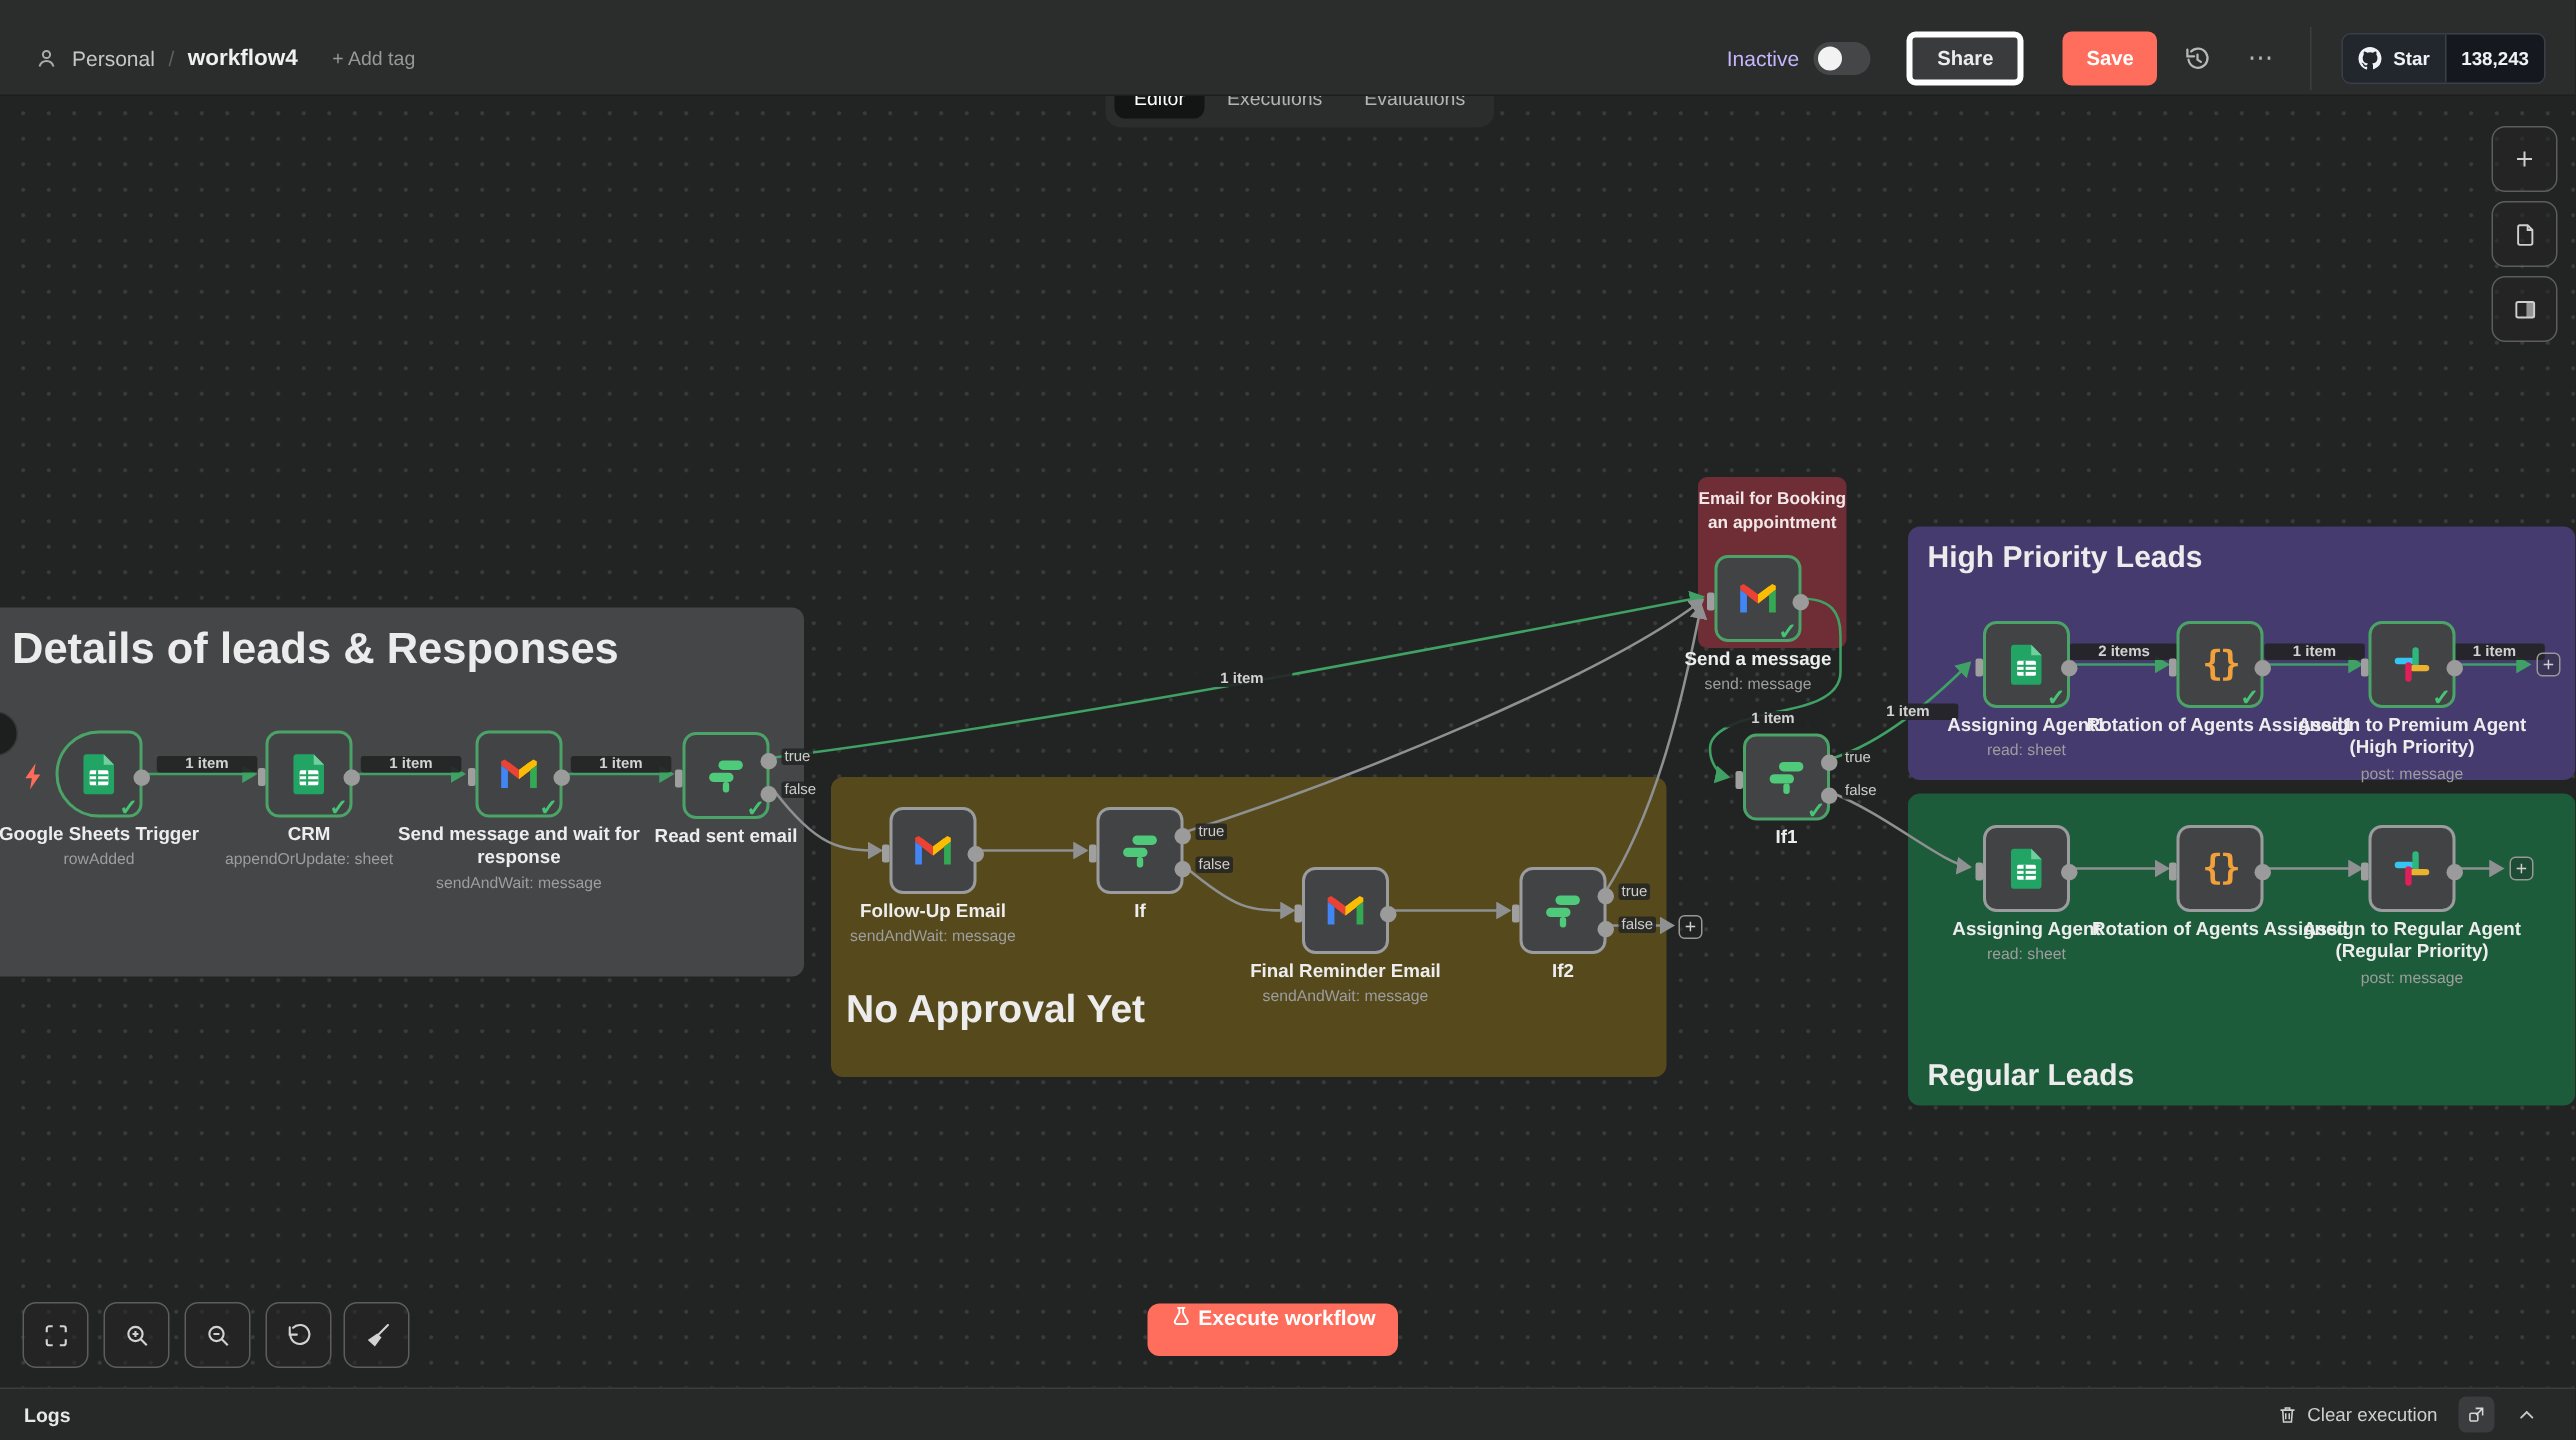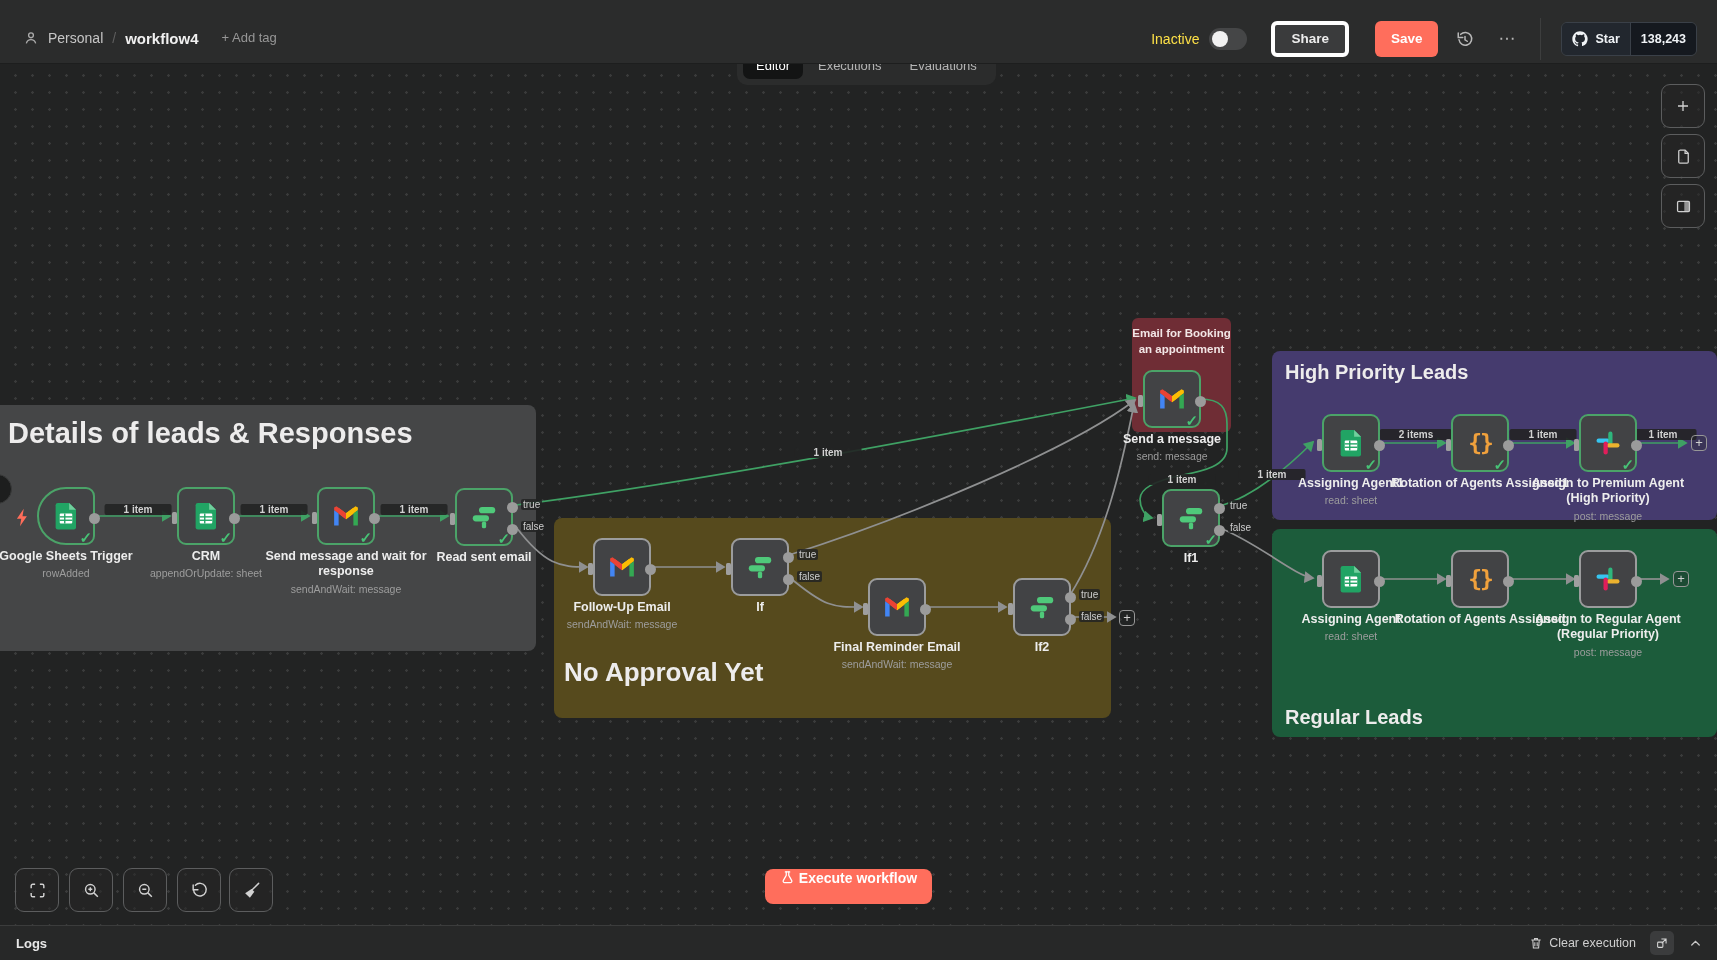--- a/index.html
+++ b/index.html
@@ -8,27 +8,27 @@
 
   
   .canvas-bg{position:absolute;left:0;top:64px;right:0;bottom:35px;z-index:0;
     background-image:radial-gradient(circle,#3a3b3b 1.1px,transparent 1.5px);
     background-size:17px 17px;background-position:7px 3px}
 
   
   header{position:absolute;top:0;left:0;width:100%;height:64px;background:#2b2c2c;z-index:10;
     display:flex;align-items:center;box-sizing:border-box;padding:14px 20px 0 23px;
     border-bottom:1px solid #1d1e1e}
-  .crumb{display:flex;align-items:flex-start;gap:9px}
+  .crumb{display:flex;align-items:center;gap:9px}
   .crumb .owner{font-size:14px;color:#c6c6c6;cursor:pointer}
   .crumb .sep{color:#5f5f5f;font-size:14px}
   .crumb .wf{font-size:15px;font-weight:700;color:#f0f0f0;cursor:text}
   .crumb .addtag{font-size:13px;color:#979797;margin-left:14px;cursor:pointer}
   .hright{margin-left:auto;display:flex;align-items:center}
-  .inactive-lb{font-size:14px;color:#fde047;margin-right:10px}
+  .inactive-lb{font-size:14px;color:#c4b5fd;margin-right:10px}
   .toggle{width:38px;height:22px;border-radius:11px;background:#454647;position:relative;cursor:pointer;margin-right:24px}
   .knob{position:absolute;left:3px;top:3px;width:16px;height:16px;border-radius:50%;background:#f2f2f2}
   .btn{height:36px;padding:0 16px;border-radius:6px;font-size:13.5px;font-weight:700;
        display:flex;align-items:center;cursor:pointer;box-sizing:border-box}
   .btn.share{background:#3a3b3c;border:4px solid #ffffff;color:#ececec;margin-right:26px}
   .btn.save{background:#ff6e5c;color:#fff;margin-right:18px}
   .hicon{display:flex;align-items:center;justify-content:center;cursor:pointer;margin-right:24px}
   .dots3{font-size:17px;color:#b5b5b5;letter-spacing:1px}
   .hdivider{width:1px;height:42px;background:#3d3e3e;margin-right:20px}
   .gh{display:flex;border-radius:6px;overflow:hidden;border:1px solid #3a4048;height:32px;cursor:pointer}
@@ -94,21 +94,21 @@
   
   .cbtn{position:absolute;width:42px;height:42px;border:1px solid #5c5d5e;border-radius:9px;
     background:rgba(38,39,39,.55);display:flex;align-items:center;justify-content:center;z-index:6;cursor:pointer}
   .exec-btn{position:absolute;left:765px;top:869px;width:167px;height:35px;background:#ff6e5c;border:none;
     border-radius:8px;color:#fff;font-size:14px;font-weight:700;display:flex;align-items:flex-start;
     justify-content:center;gap:4px;z-index:6;cursor:pointer;font-family:Liberation Sans, sans-serif}
 
   
   .logsbar{position:absolute;bottom:0;left:0;width:100%;height:35px;background:#272828;
     border-top:1px solid #3b3c3c;display:flex;align-items:center;box-sizing:border-box;
-    padding:0 14px 0 16px;z-index:10}
+    padding:0 25px 0 16px;z-index:10}
   .logs-title{font-size:13px;font-weight:700;color:#e8e8e8}
   .logs-right{margin-left:auto;display:flex;align-items:center;gap:14px}
   .clear-exec{display:flex;align-items:flex-start;gap:6px;font-size:12.5px;color:#cfcfcf;cursor:pointer}
   .popout-btn{width:24px;height:24px;background:#3b3c3d;border-radius:5px;display:flex;
     align-items:center;justify-content:center;cursor:pointer}
 </style>
 </head>
 <body>
 
 <div class="canvas-bg"></div>

